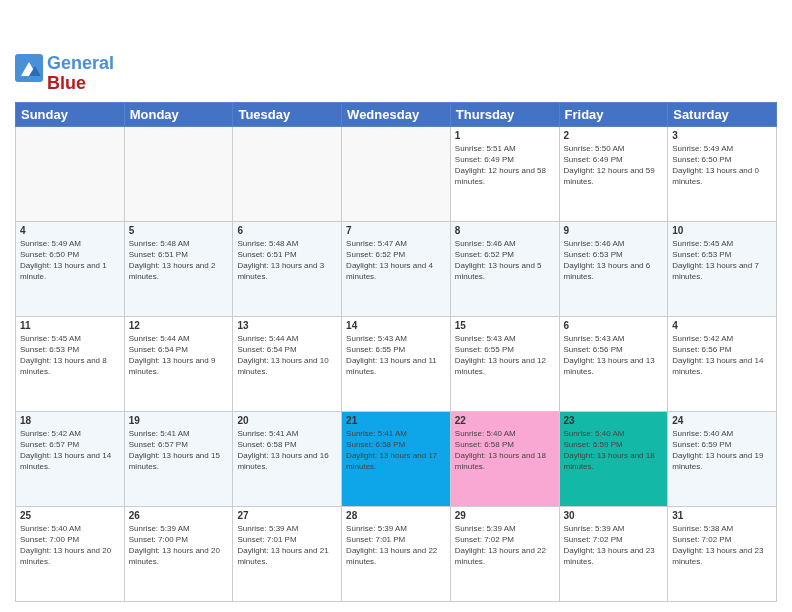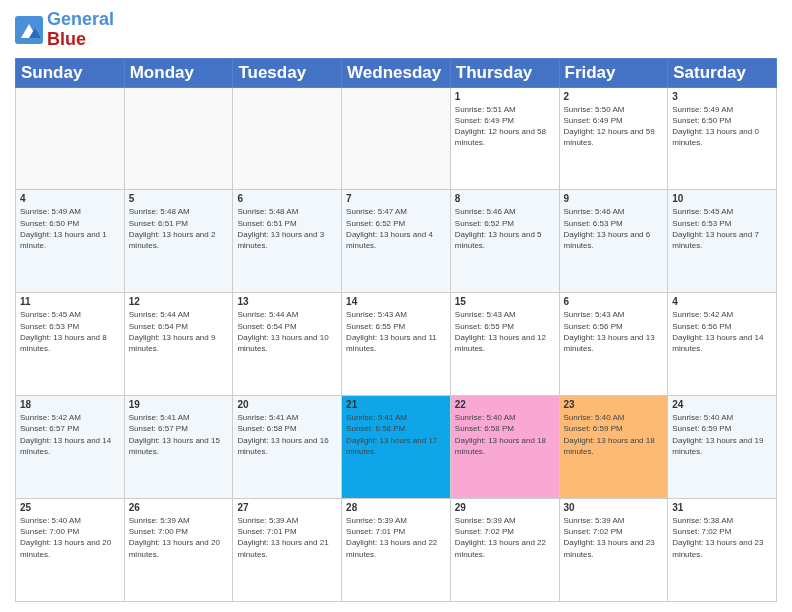--- a/index.html
+++ b/index.html
@@ -18,21 +18,21 @@
       flex-direction: column;
     }
     .header {
       display: flex;
       justify-content: space-between;
       align-items: flex-start;
       margin-bottom: 8px;
     }
     .logo {
       display: flex;
-      align-items: center;
+      margin-top: 44px;
     }
     .logo-text {
       font-size: 18px;
       font-weight: bold;
       color: #333;
       line-height: 1.1;
     }
     .logo-text span {
       color: #4a90d9;
     }
@@ -56,21 +56,21 @@
     .calendar {
       flex: 1;
       border: 1px solid #ccc;
       border-collapse: collapse;
       width: 100%;
       table-layout: fixed;
     }
     .calendar th {
       background-color: #4472c4;
       color: #fff;
-      font-size: 17px;
+      font-size: 13px;
       font-weight: bold;
       text-align: left;
       padding: 4px 5px;
       border: 1px solid #5580cc;
     }
     .calendar td {
       border: 1px solid #ccc;
       vertical-align: top;
       padding: 3px 4px;
       font-size: 8.5px;
@@ -269,21 +269,21 @@
             <div class="cell-info" style="white-space: pre-line;">Sunrise: 5:41 AM
 Sunset: 6:58 PM
 Daylight: 13 hours and 17 minutes.</div>
           </td>
           <td style="background: #f9a8d4;">
             <span class="day-num">22</span>
             <div class="cell-info" style="white-space: pre-line;">Sunrise: 5:40 AM
 Sunset: 6:58 PM
 Daylight: 13 hours and 18 minutes.</div>
           </td>
-          <td style="background: #fdba74;">
+          <td style="background: #14b8a6;">
             <span class="day-num">23</span>
             <div class="cell-info" style="white-space: pre-line;">Sunrise: 5:40 AM
 Sunset: 6:59 PM
 Daylight: 13 hours and 18 minutes.</div>
           </td>
           <td style="background: rgb(242, 247, 251);">
             <span class="day-num">24</span>
             <div class="cell-info" style="white-space: pre-line;">Sunrise: 5:40 AM
 Sunset: 6:59 PM
 Daylight: 13 hours and 19 minutes.</div>

